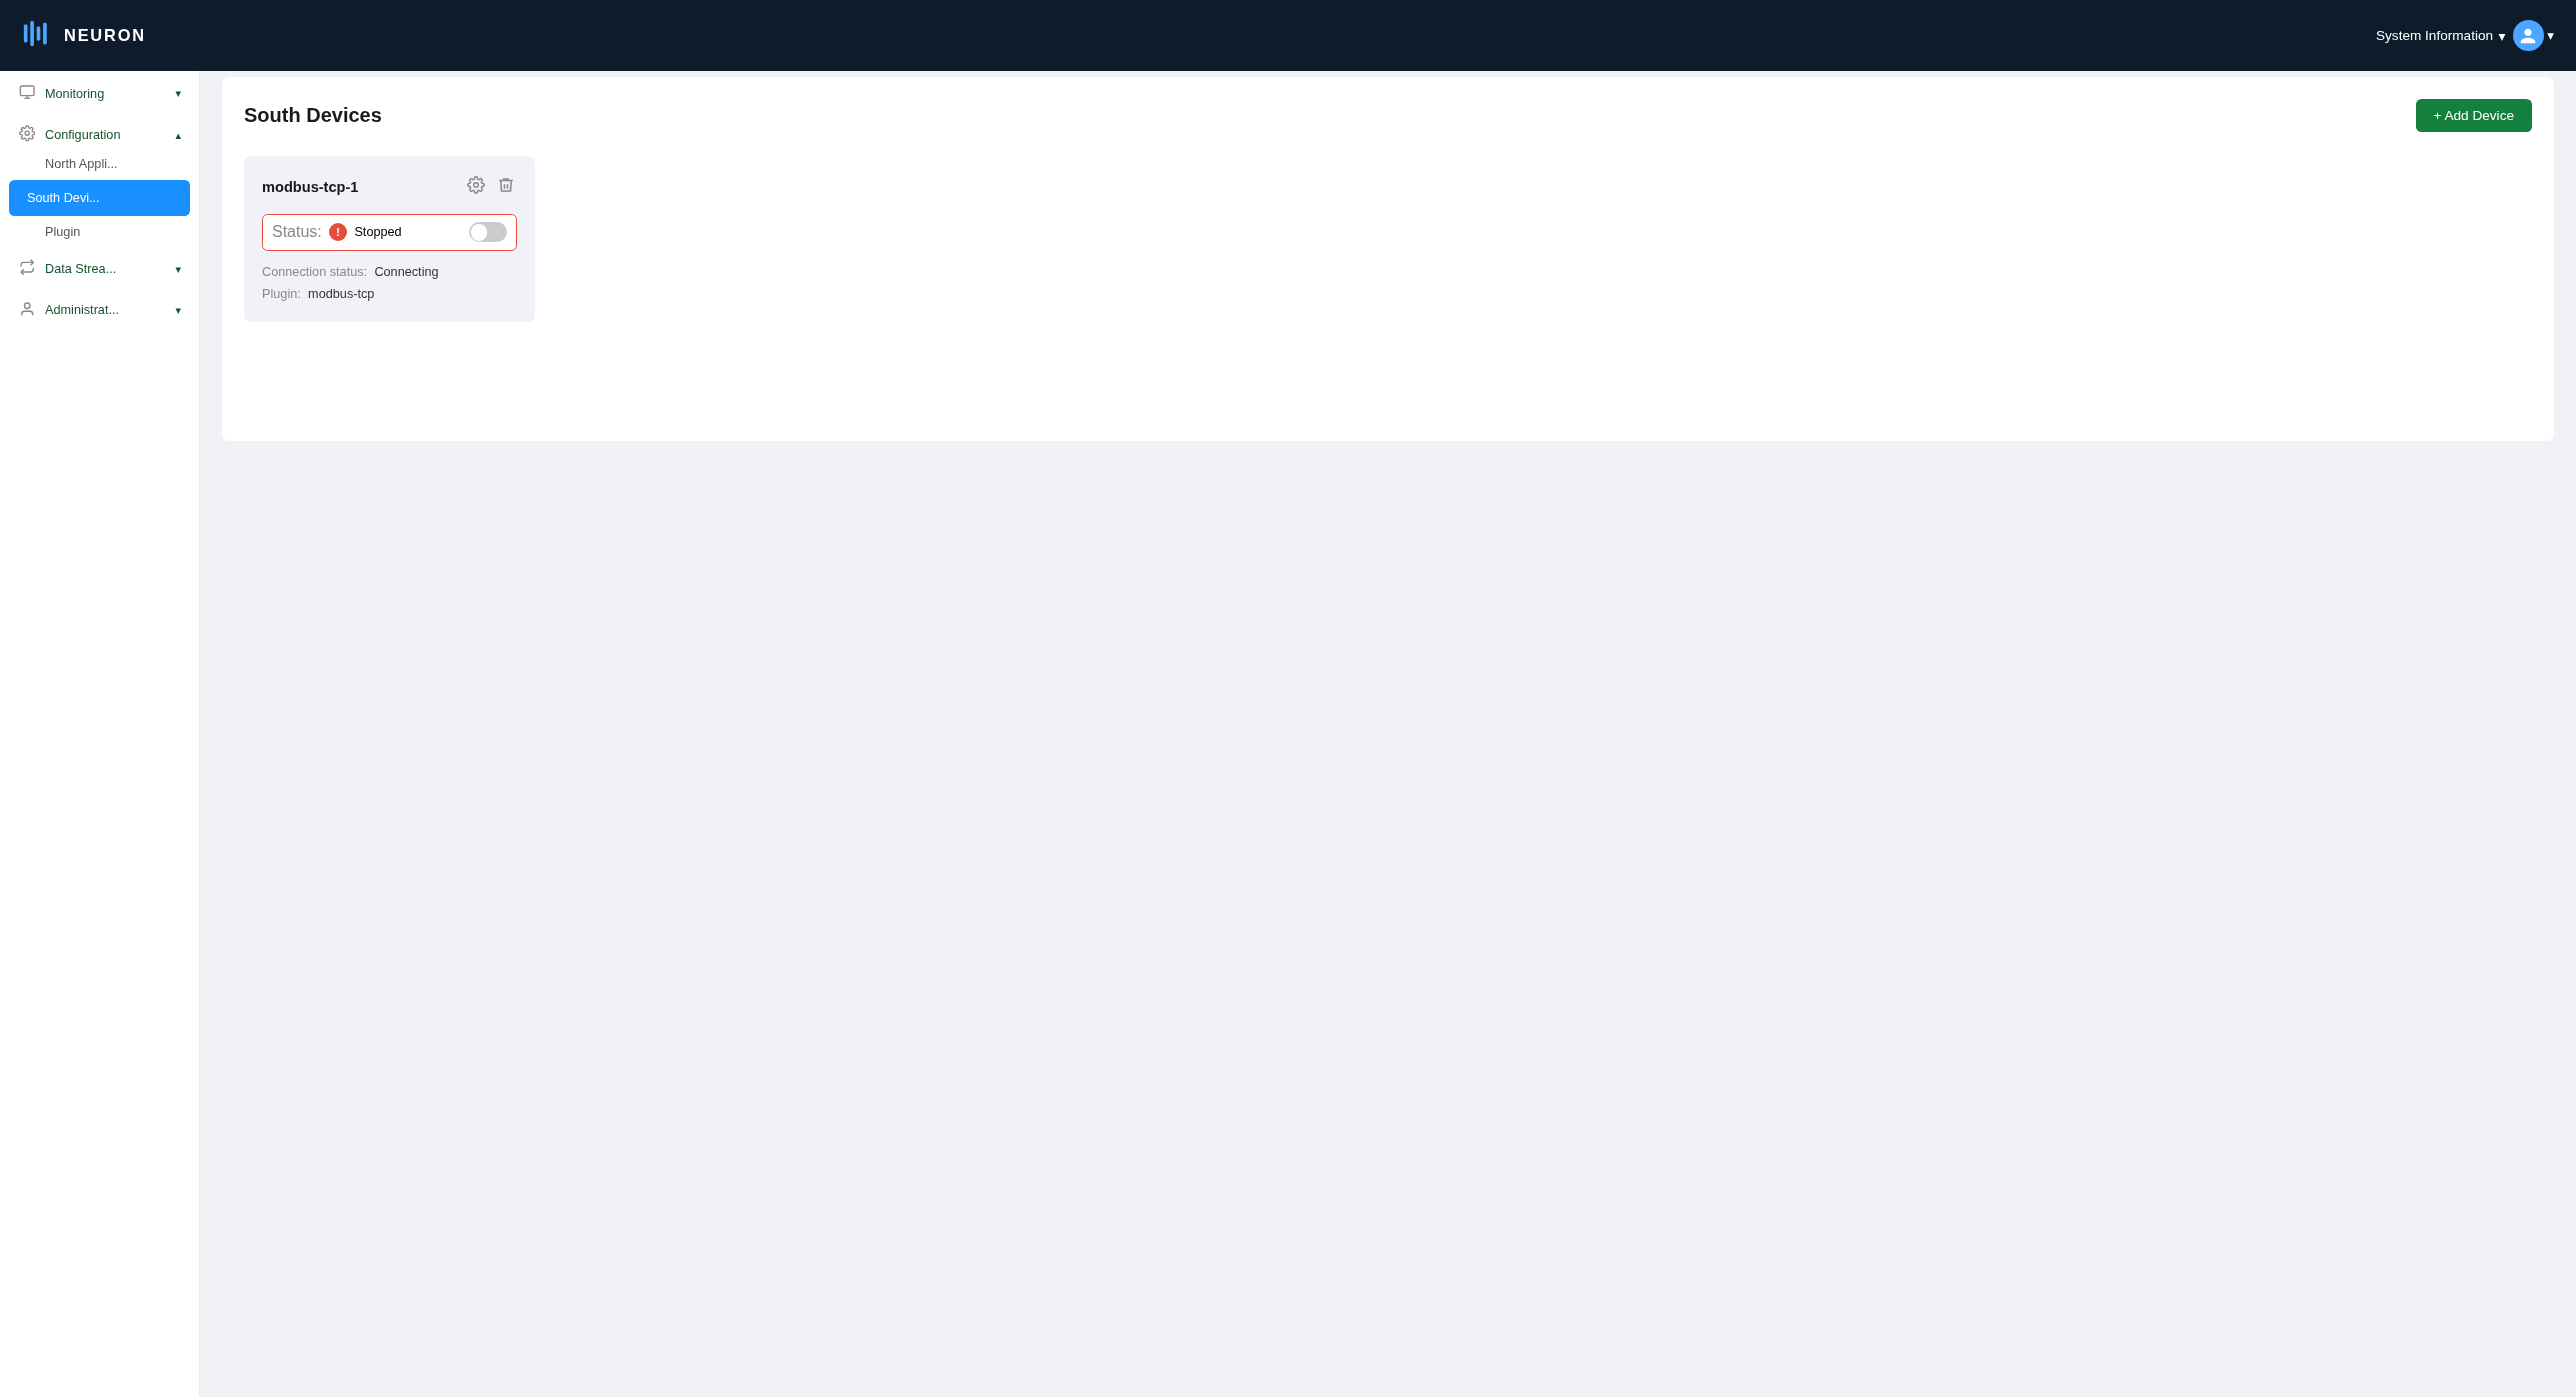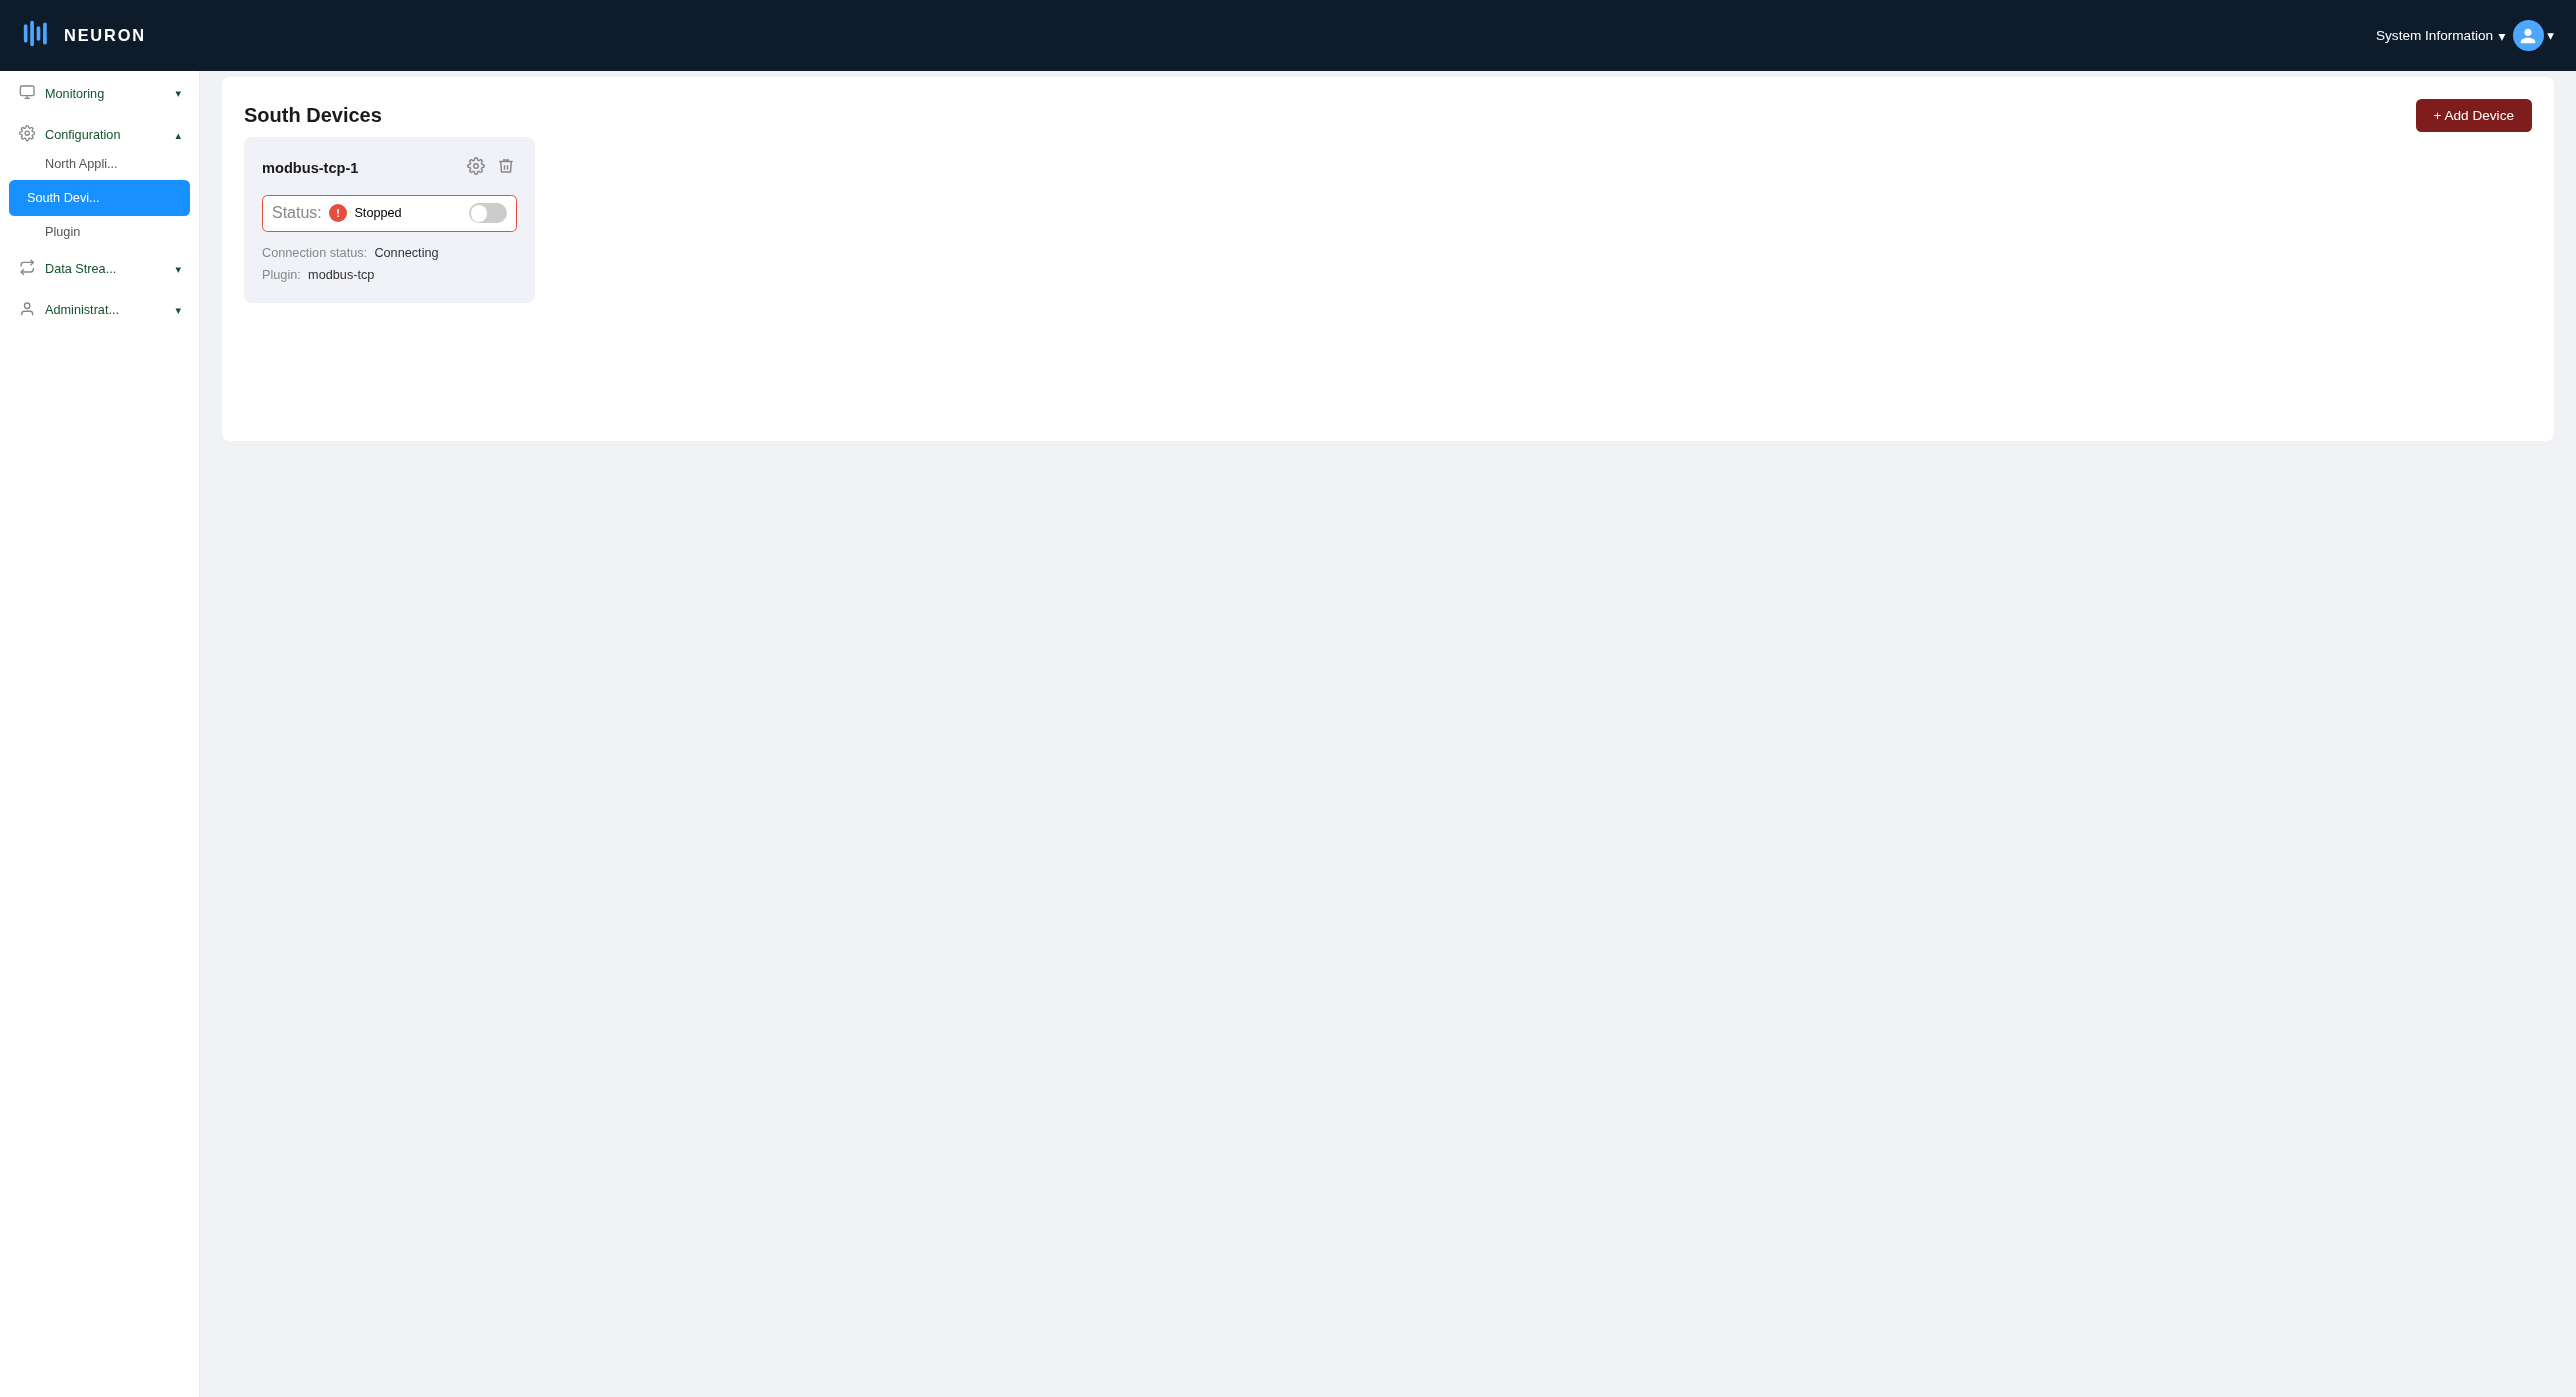--- a/index.html
+++ b/index.html
@@ -130,29 +130,29 @@
     .content-card {
       background: #ffffff;
       border-radius: 7.3px;
       padding: 22px;
       min-height: 364px;
     }
     .content-header {
       display: flex;
       align-items: center;
       justify-content: space-between;
-      margin-bottom: 5px;
+      margin-bottom: 24px;
     }
     .page-title {
       font-size: 20px;
       font-weight: 700;
       color: #1a1a1a;
     }
     .add-device-btn {
-      background: #7f1d1d;
+      background: #15803d;
       color: #ffffff;
       border: none;
       border-radius: 5.5px;
       padding: 9px 18px;
       font-size: 13.6px;
       cursor: pointer;
       display: flex;
       align-items: center;
       gap: 5.5px;
     }

